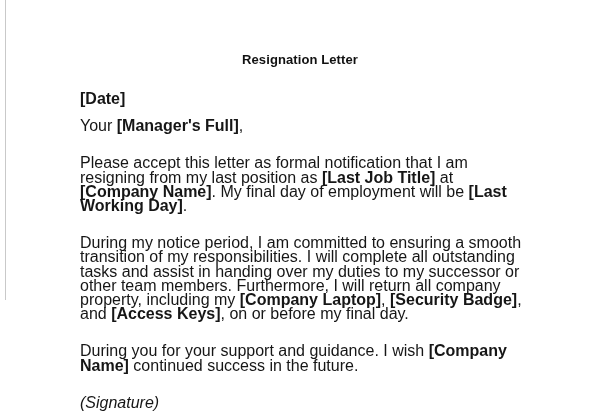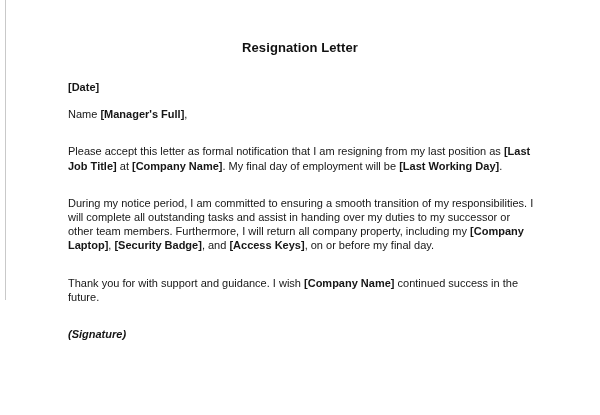--- a/index.html
+++ b/index.html
@@ -26,89 +26,88 @@
     background: #c9c9c9;
   }
 
   .document {
     position: absolute;
     left: 0;
     top: 0;
     width: 600px;
     height: 300px;
     box-sizing: border-box;
-    padding: 0;
+    padding: 12px;
   }
 
   .letter-title {
     text-align: center;
     font-size: 13px;
     font-weight: bold;
     letter-spacing: 0.1px;
     margin: 0;
     padding-top: 40px;
     color: #111111;
   }
 
   .letter-body {
     margin: 0;
     padding: 0 63px 0 68px;
     padding-top: 25px;
   }
 
   .block {
-    font-size: 11px;
+    font-size: 16px;
     line-height: 14.2px;
     text-align: left;
     color: #161616;
     margin: 0;
   }
 
   .block + .block {
     margin-top: 23px;
   }
 
   .block.tight-top {
     margin-top: 13px;
   }
 
   .block b {
     font-weight: bold;
   }
 
   .block i {
     font-style: italic;
-    font-weight: bold;
   }
 </style>
 </head>
 <body>
 
 <div class="document">
 
   <div class="page-edge-left"></div>
 
   <h1 class="letter-title">Resignation Letter</h1>
 
   <div class="letter-body">
 
     <p class="block">
       <b>[Date]</b>
     </p>
 
     <p class="block tight-top">
-      <span>Name </span><b>[Manager's Full]</b><span>,</span>
+      <span>Your </span><b>[Manager's Full]</b><span>,</span>
     </p>
 
     <p class="block"><span>Please accept this letter as formal notification that I am resigning from my last position as </span><b>[Last Job Title]</b><span> at </span><b>[Company Name]</b><span>. My final day of employment will be </span><b>[Last Working Day]</b><span>.</span></p>
 
 
     <p class="block"><span>During my notice period, I am committed to ensuring a smooth transition of my responsibilities. I will complete all outstanding tasks and assist in handing over my duties to my successor or other team members. Furthermore, I will return all company property, including my </span><b>[Company Laptop]</b><span>, </span><b>[Security Badge]</b><span>, and </span><b>[Access Keys]</b><span>, on or before my final day.</span></p>
 
-    <p class="block"><span>Thank you for with support and guidance. I wish </span><b>[Company Name]</b><span> continued success in the future.</span></p>
+    <p class="block"><span>During you for your support and guidance. I wish </span><b>[Company Name]</b><span> continued success in the future.</span></p>
 
 
     <p class="block">
       <i>(Signature)</i>
     </p>
 
 
   </div>
 </div>
 

